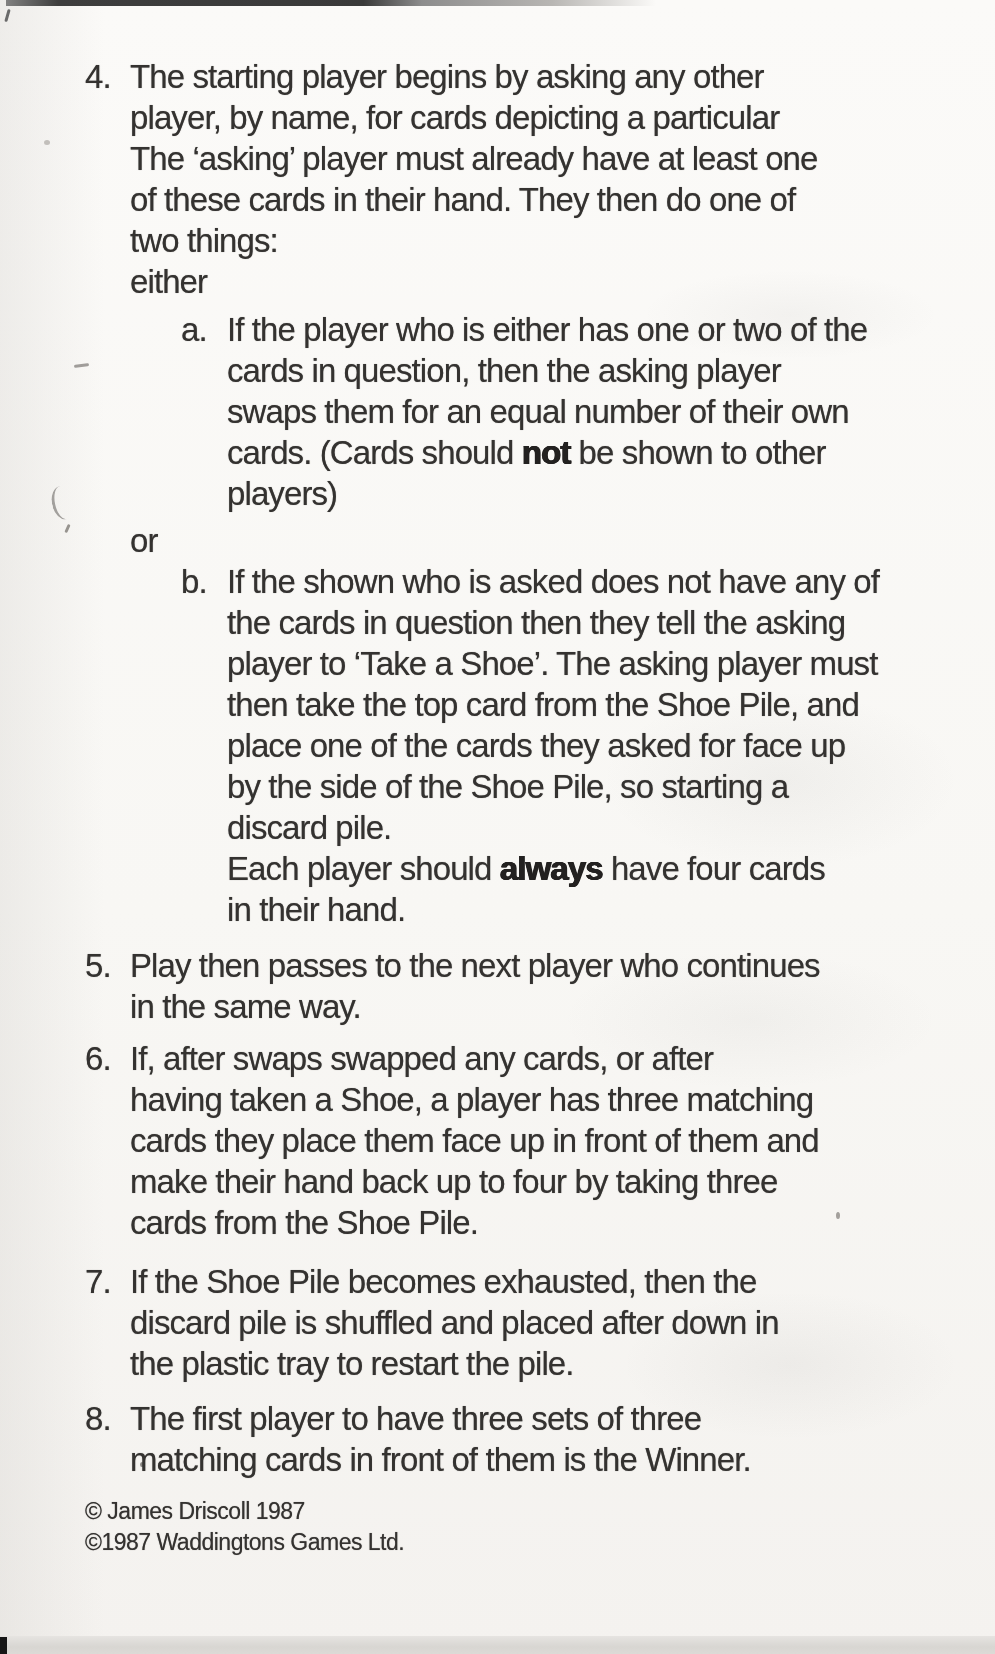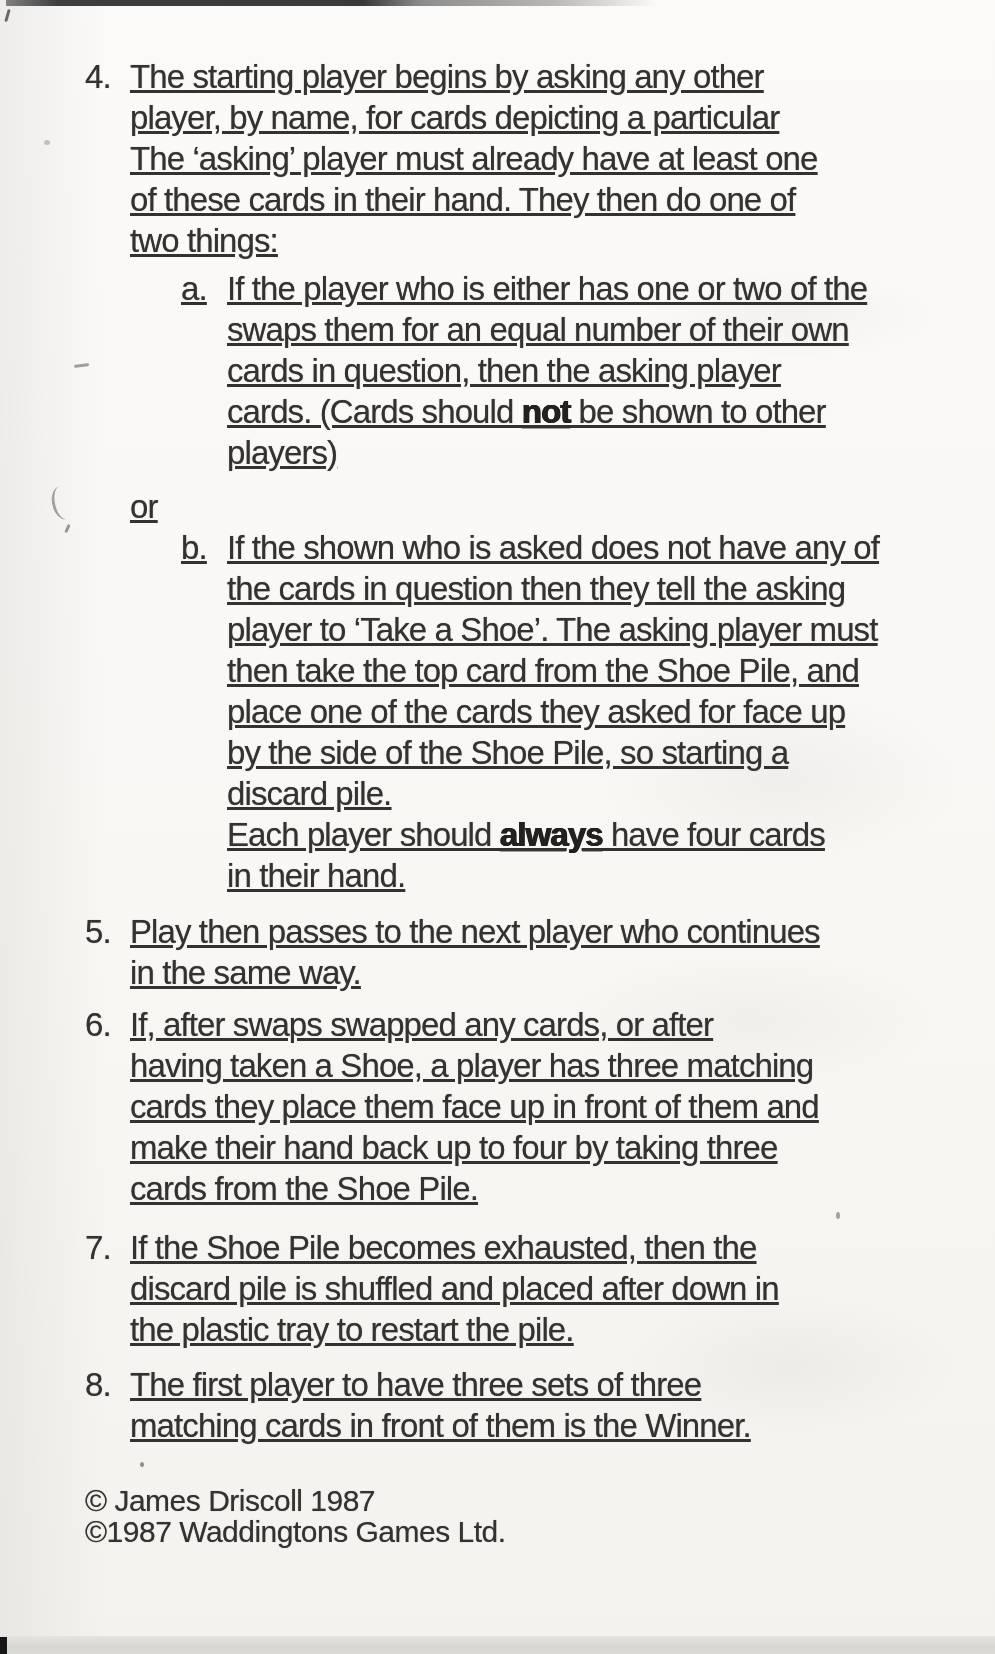--- a/index.html
+++ b/index.html
@@ -67,38 +67,38 @@
   
   .content{
     position:absolute;top:56px;left:0;width:995px;
     color:#343230;
     font-size:33px;line-height:41px;letter-spacing:-0.9px;
     text-shadow:0 0 0.8px rgba(52,50,48,0.65);
   }
   .ln{white-space:nowrap;}
   .item{display:flex;margin-left:85px;}
   .num{width:45px;flex:0 0 45px;}
-  .body{width:790px;flex:0 0 790px;text-decoration:underline;}
+  .body{width:790px;flex:0 0 790px;}
   .sub{display:flex;margin-left:51px;}
   .sub .letter{width:46px;flex:0 0 46px;}
   .sub .sbody{width:693px;flex:0 0 693px;}
   .mt7{margin-top:7px;}
-  .mt5{margin-top:13px;}
+  .mt5{margin-top:6px;}
   .mt15{margin-top:15px;}
   .mt11{margin-top:11px;}
   .mt18{margin-top:18px;}
   .mt14{margin-top:14px;}
   .xbold{
     font-weight:700;color:#232120;
     text-shadow:0.7px 0 0 #232120,-0.4px 0 0 #232120,0 0.4px 0 #232120;
     margin-top:38px;
   }
   .footer{
-    margin:39px 0 0 85px;
-    font-size:30px;line-height:31px;letter-spacing:-0.5px;
+    margin:16px 0 0 85px;
+    font-size:23px;line-height:31px;letter-spacing:-0.5px;
   }
 </style>
 </head>
 <body>
 
 <div class="page">
 
   <div class="edge-shade-left"></div>
   <div class="smudge" style="left:640px;top:270px;width:300px;height:90px;background:radial-gradient(ellipse at center,rgba(120,118,115,0.06),rgba(120,118,115,0) 70%);"></div>
   <div class="smudge" style="left:600px;top:690px;width:360px;height:180px;background:radial-gradient(ellipse at center,rgba(120,118,115,0.07),rgba(120,118,115,0) 70%);"></div>
@@ -117,27 +117,28 @@
   <div class="content">
 
     <div class="item">
       <div class="num">4.</div>
       <div class="body">
         <div class="ln">The starting player begins by asking any other</div>
         <div class="ln">player, by name, for cards depicting a particular</div>
         <div class="ln">The ‘asking’ player must already have at least one</div>
         <div class="ln">of these cards in their hand. They then do one of</div>
         <div class="ln">two things:</div>
+        <div class="ln">either</div>
 
         <div class="sub mt7">
           <div class="letter">a.</div>
           <div class="sbody">
             <div class="ln">If the player who is either has one or two of the</div>
+            <div class="ln">cards in question, then the asking player</div>
             <div class="ln">swaps them for an equal number of their own</div>
-            <div class="ln">cards in question, then the asking player</div>
             <div class="ln"><span>cards. (Cards should </span><span class="xbold">not</span><span> be shown to other</span></div>
             <div class="ln">players)</div>
           </div>
         </div>
 
         <div class="ln mt5">or</div>
 
         <div class="sub">
           <div class="letter">b.</div>
           <div class="sbody">

